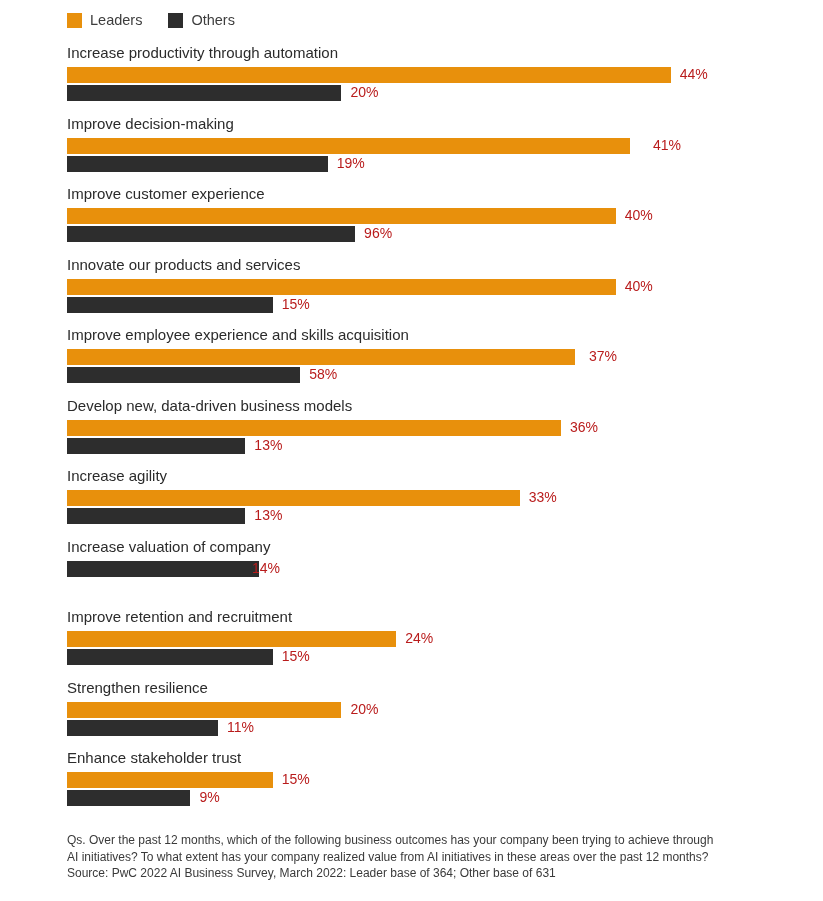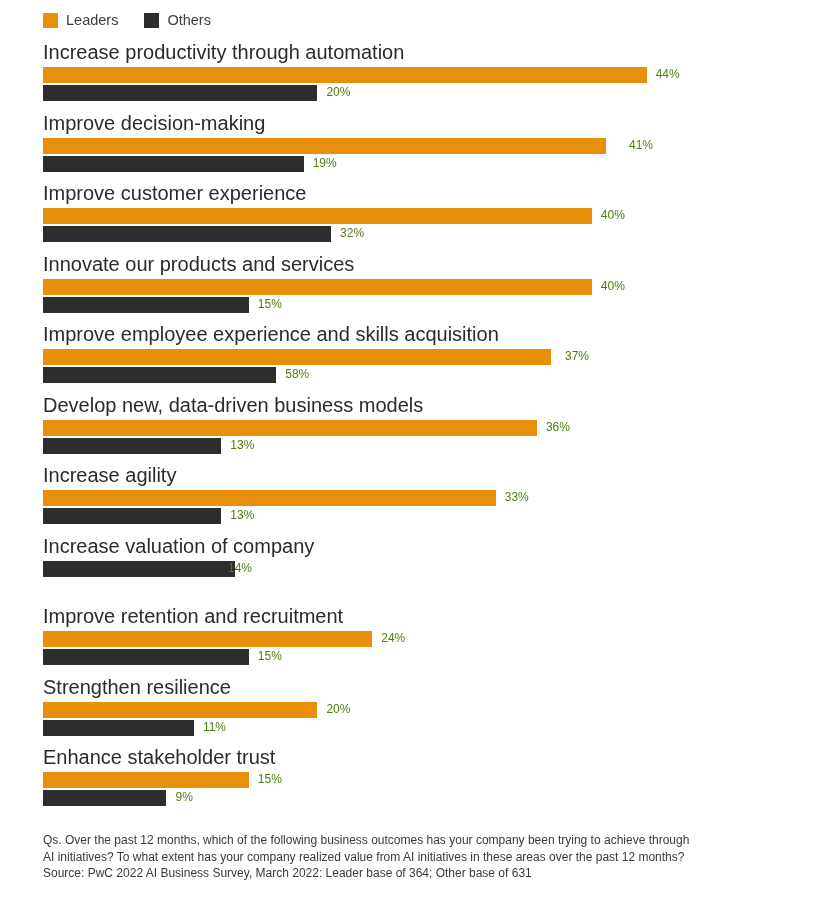--- a/index.html
+++ b/index.html
@@ -13,20 +13,21 @@
     height: 901px;
     font-family: "Liberation Sans", sans-serif;
     color: #2b2b2b;
     overflow: hidden;
   }
   .chart-root {
     position: relative;
     width: 707px;
     height: 901px;
     box-sizing: border-box;
+    margin-left: 24px;
   }
 
   
   .legend {
     position: absolute;
     left: 43px;
     top: 10px;
     display: flex;
     align-items: center;
     gap: 26px;
@@ -60,21 +61,21 @@
     width: 823px;
   }
   .cat-row {
     position: relative;
     height: 70.5px;
   }
   .cat-label {
     position: absolute;
     left: 43px;
     top: 0px;
-    font-size: 20px;
+    font-size: 15px;
     line-height: 17px;
     color: #2b2b2b;
     white-space: nowrap;
   }
   .bars {
     position: absolute;
     left: 43px;
     top: 23px;
     width: 760px;
   }
@@ -89,23 +90,23 @@
     left: 0;
     top: 0;
     height: 16px;
     display: block;
   }
   .bar.leaders { background: #E8900C; }
   .bar.others  { background: #2D2D2D; }
   .bar-value {
     position: absolute;
     top: -2px;
-    font-size: 12px;
+    font-size: 14px;
     line-height: 19px;
-    color: #4d7c0f;
+    color: #b91c1c;
     white-space: nowrap;
   }
 
   
   .footnote {
     position: absolute;
     left: 43px;
     top: 832px;
     width: 655px;
     font-size: 12px;
@@ -158,21 +159,21 @@
       </div>
       <div class="cat-row">
         <div class="cat-label">Improve customer experience</div>
         <div class="bars">
           <div class="bar-line">
             <span class="bar leaders" style="width: 548.8px; background: rgb(232, 144, 12);"></span>
             <span class="bar-value" style="left: 557.8px;">40%</span>
           </div>
           <div class="bar-line">
             <span class="bar others" style="width: 288.12px; background: rgb(45, 45, 45);"></span>
-            <span class="bar-value" style="left: 297.12px;">32%</span>
+            <span class="bar-value" style="left: 297.12px;">96%</span>
           </div>
         </div>
       </div>
       <div class="cat-row">
         <div class="cat-label">Innovate our products and services</div>
         <div class="bars">
           <div class="bar-line">
             <span class="bar leaders" style="width: 548.8px; background: rgb(232, 144, 12);"></span>
             <span class="bar-value" style="left: 557.8px;">40%</span>
           </div>

